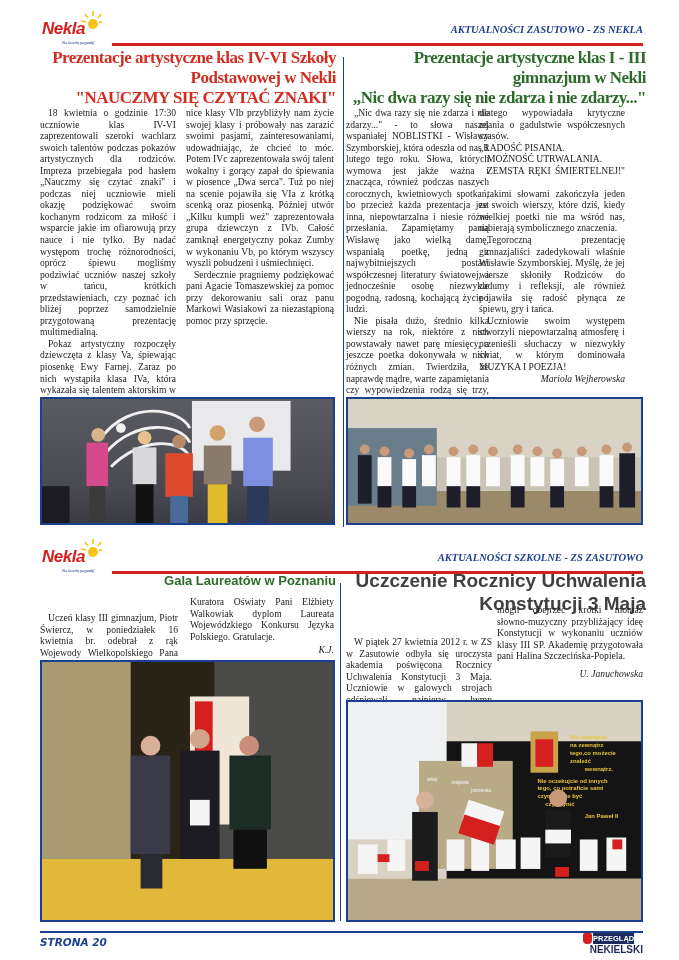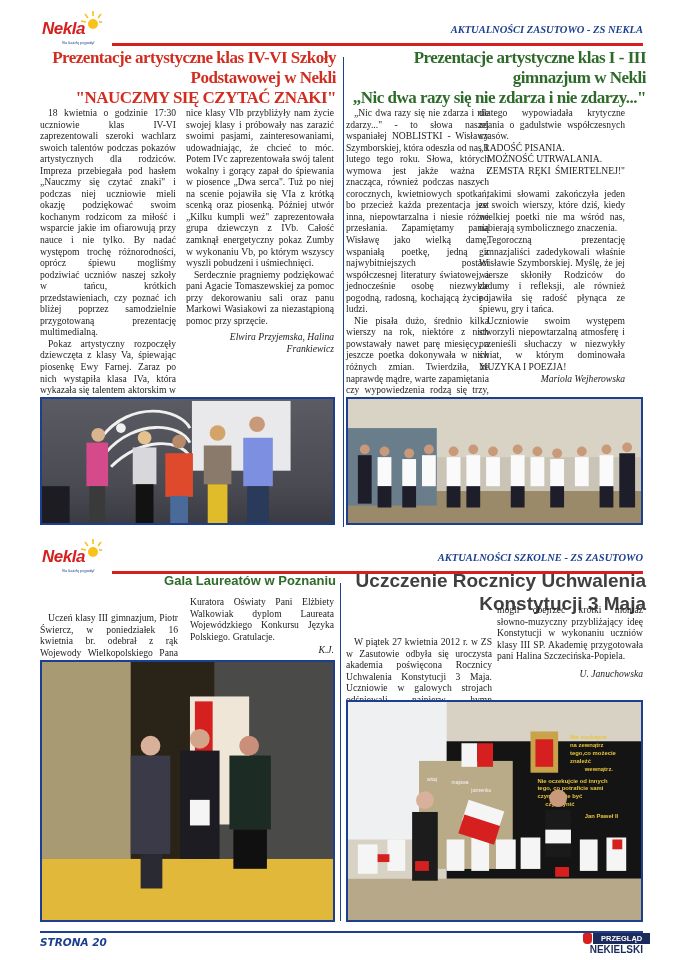--- a/index.html
+++ b/index.html
@@ -25,21 +25,21 @@
   .textcol p { text-indent: 8px; }
   .textcol p.noindent { text-indent: 0; }
   .textcol .sig { text-align: right; font-style: italic; text-indent: 0; }
 
   .photo { position: absolute; border: 2px solid #1d3f8f; overflow: hidden; }
 
   .footer-rule { position: absolute; left: 40px; right: 36px; top: 931px; height: 2px; background: #1d3f8f; }
   .footer-page { position: absolute; left: 40px; top: 936px; font-family: "DejaVu Sans", sans-serif; font-style: italic; font-weight: bold; font-size: 10.5px; color: #1d3f8f; }
   .footer-brand { position: absolute; right: 36px; top: 932px; width: 60px; height: 28px; }
   .footer-brand .badge { position: absolute; left: 0; top: 1px; width: 9px; height: 11px; background: #d6201f; border-radius: 2px 2px 4px 4px; }
-  .footer-brand .top { position: absolute; left: 10px; top: 1px; height: 11px; background: #1d2a5c; color: #fff; font-family: "Liberation Sans", sans-serif; font-size: 7.5px; font-weight: bold; padding: 0 8px; line-height: 11px; }
+  .footer-brand .top { position: absolute; left: 10px; top: 1px; height: 11px; background: #1d2a5c; color: #fff; font-family: "Liberation Sans", sans-serif; font-size: 7.5px; font-weight: bold; padding: 0 0; line-height: 11px; }
   .footer-brand .bottom { position: absolute; right: 0; top: 12px; color: #1d2a5c; font-family: Liberation Sans, sans-serif; font-weight: bold; font-size: 10px; margin-left: 44px; }
 </style>
 </head>
 <body>
 
 <div class="header" style="top:8px;">
   <div class="logo">
     <svg class="logo-sun" viewBox="0 0 22 22">
       <circle cx="13" cy="14" r="5" fill="#f7c21a"></circle>
       <g stroke="#f7c21a" stroke-width="1.6">
@@ -64,21 +64,20 @@
   <div>Podstawowej w Nekli</div>
   <div>"NAUCZMY SIĘ CZYTAĆ ZNAKI"</div>
 </div>
 <div class="textcol" style="left:40px; top:107px; width:136px;">
   <p>18 kwietnia o godzinie 17:30 uczniowie klas IV-VI zaprezentowali szeroki wachlarz swoich talentów podczas pokazów artystycznych dla rodziców. Impreza przebiegała pod hasłem „Nauczmy się czytać znaki" i podczas niej uczniowie mieli okazję podziękować swoim kochanym rodzicom za miłość i wsparcie jakie im ofiarowują przy nauce i nie tylko. By nadać występom trochę różnorodności, oprócz śpiewu mogliśmy podziwiać uczniów naszej szkoły w tańcu, krótkich przedstawieniach, czy poznać ich bliżej poprzez samodzielnie przygotowaną prezentację multimedialną.</p>
   <p>Pokaz artystyczny rozpoczęły dziewczęta z klasy Va, śpiewając piosenkę Ewy Farnej. Zaraz po nich wystąpiła klasa IVa, która wykazała się talentem aktorskim w krótkim przedstawieniu futurystycznym. Następnie uczen-</p>
 </div>
 <div class="textcol" style="left:186px; top:107px; width:148px;">
   <p class="noindent">nice klasy VIb przybliżyły nam życie swojej klasy i próbowały nas zarazić swoimi pasjami, zainteresowaniami, udowadniając, że chcieć to móc. Potem IVc zaprezentowała swój talent wokalny i gorący zapał do śpiewania w piosence „Dwa serca". Tuż po niej na scenie pojawiła się VIa z krótką scenką oraz piosenką. Później utwór „Kilku kumpli weź" zaprezentowała grupa dziewczyn z IVb. Całość zamknął energetyczny pokaz Zumby w wykonaniu Vb, po którym wszyscy wyszli pobudzeni i uśmiechnięci.</p>
   <p>Serdecznie pragniemy podziękować pani Agacie Tomaszewskiej za pomoc przy dekorowaniu sali oraz panu Markowi Wasiakowi za niezastąpioną pomoc przy sprzęcie.</p>
-  <p class="sig" style="margin-top:5px;">Elwira Przyjemska, Halina Frankiewicz</p>
 </div>
 <div class="photo" style="left:40px; top:397px; width:295px; height:128px; background:linear-gradient(180deg,#5b5b63 0%,#4a4a52 70%,#3b3b44 100%);">
   <svg width="100%" height="100%" viewBox="0 0 295 128" preserveAspectRatio="none">
     <rect x="152" y="2" width="100" height="72" fill="#e9e9ec"></rect>
     <path d="M60 40 C90 0,140 10,150 30 M65 55 C95 20,140 25,150 45 M70 70 C100 40,140 40,150 60" stroke="#f0f0f0" stroke-width="3" fill="none"></path>
     <circle cx="80" cy="30" r="5" fill="#f0f0f0"></circle>
     <rect x="0" y="90" width="28" height="38" fill="#1c1c22"></rect>
     <g>
       <rect x="45" y="45" width="22" height="45" fill="#d44a8a"></rect>
         <rect x="48" y="90" width="16" height="38" fill="#3a3a3a"></rect>

